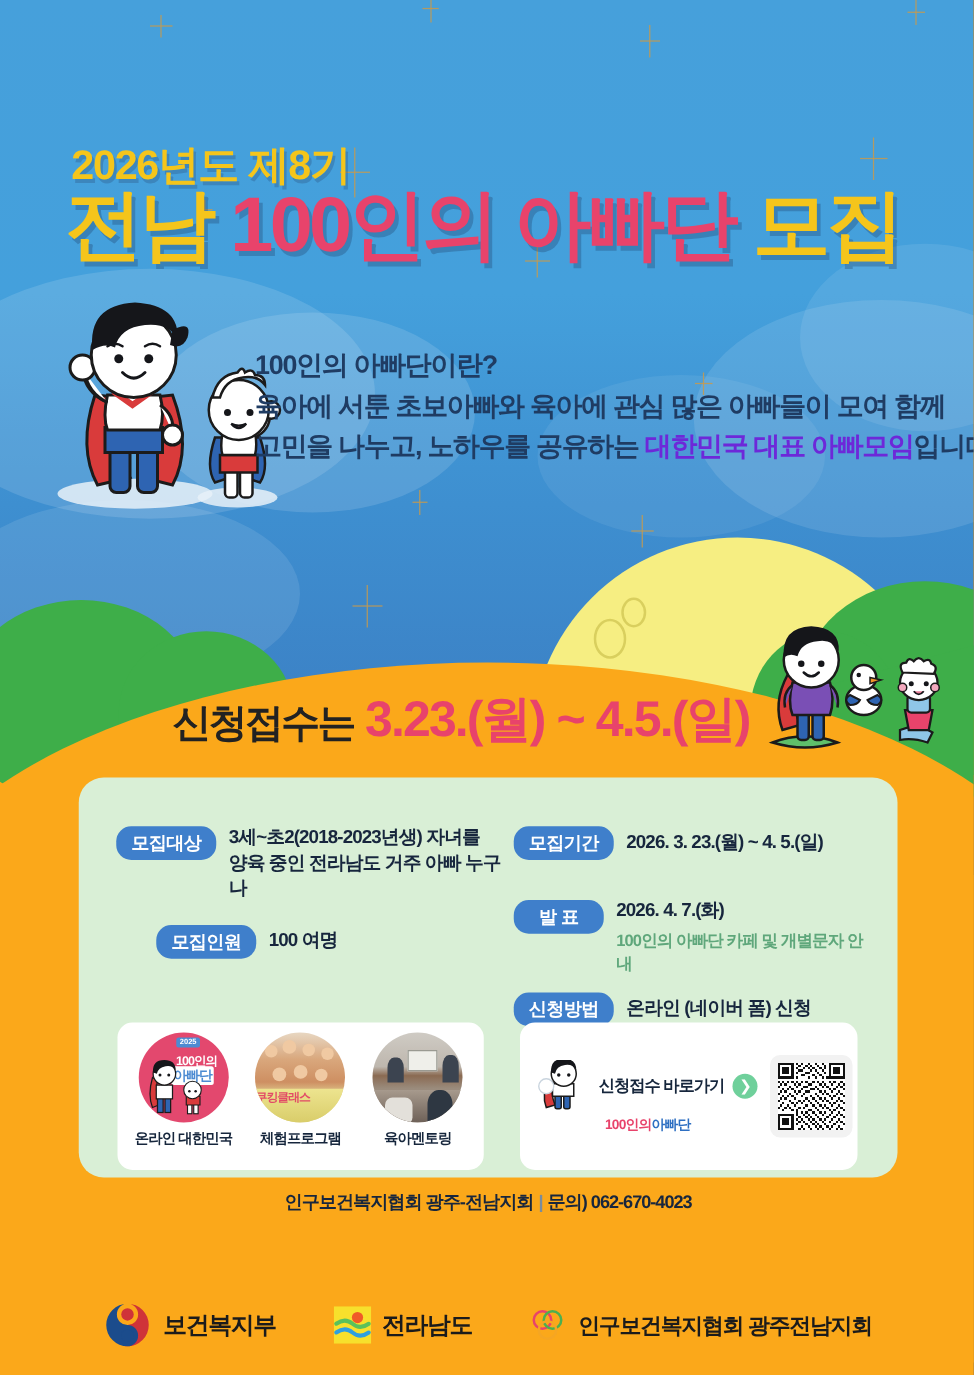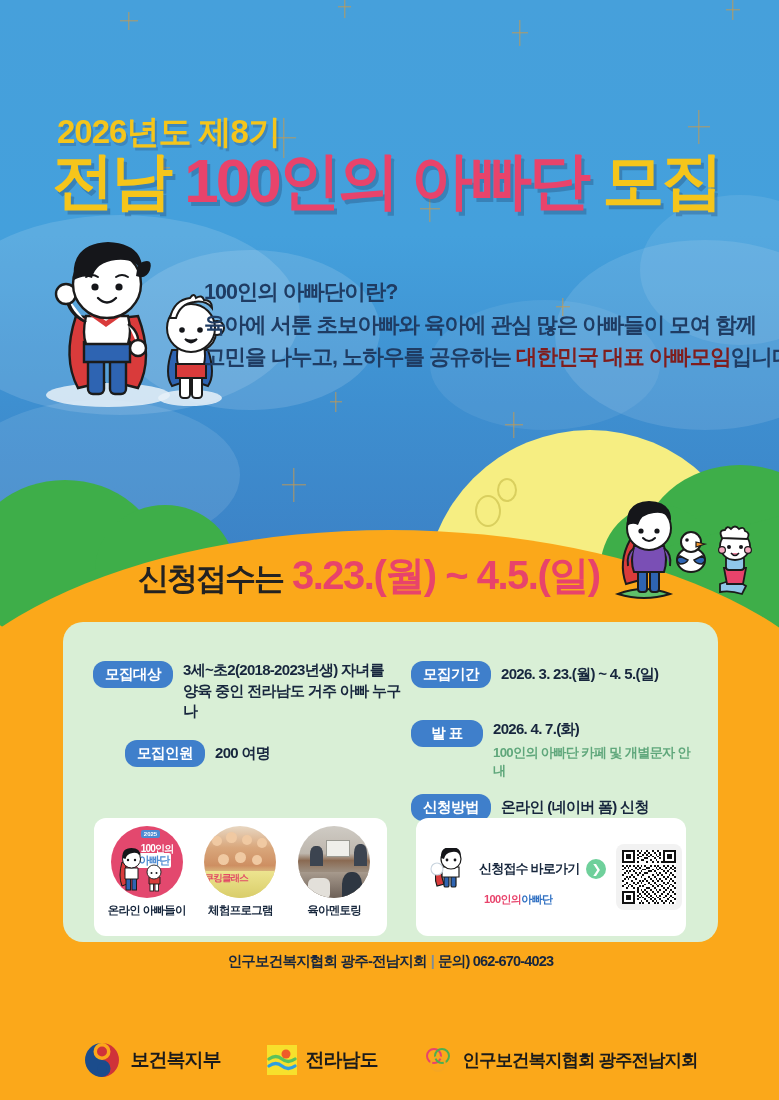--- a/index.html
+++ b/index.html
@@ -89,21 +89,21 @@
     text-shadow:3px 4px 0 rgba(30,60,100,.30);
   }
   .title .y { color:#F5C51B; }
   .title .p { color:#E8436B; }
 
   .lead {
     position:absolute; left:204px; top:276px;
     font-size:21.5px; font-weight:800; line-height:1.52;
     color:#1F3C63; letter-spacing:-1px; white-space:nowrap;
   }
-  .lead .hl { color:#7f1d1d; }
+  .lead .hl { color:#6d28d9; }
 
   
   .datebar {
     position:absolute; left:138px; top:548px;
     display:flex; align-items:baseline; gap:9px;
     white-space:nowrap;
   }
   .datebar .lbl {
     font-size:31px; font-weight:900; letter-spacing:-2px; color:#222;
   }
@@ -426,21 +426,21 @@
     <div class="rows">
 
       <div class="col">
         <div class="row">
           <span class="badge">모집대상</span>
           <span class="rtext" style="white-space:pre-line;">3세~초2(2018-2023년생) 자녀를
 양육 중인 전라남도 거주 아빠 누구나</span>
         </div>
         <div class="row r-center" style="margin-bottom:24px;padding-left:32px;">
           <span class="badge">모집인원</span>
-          <span class="rtext">200 여명</span>
+          <span class="rtext">100 여명</span>
         </div>
       </div>
 
       <div class="col">
         <div class="row r-center" style="margin-bottom:31px;">
           <span class="badge">모집기간</span>
           <span class="rtext">2026. 3. 23.(월)  ~  4.  5.(일)</span>
         </div>
         <div class="row" style="margin-bottom:13px;">
           <span class="badge">발 표</span>
@@ -475,21 +475,21 @@
           </svg>
           <svg class="kidfig" viewBox="0 0 18 28">
             <rect x="5" y="19" width="3.5" height="8" fill="#fff" stroke="#1b1b1b" stroke-width=".9"></rect>
             <rect x="10" y="19" width="3.5" height="8" fill="#fff" stroke="#1b1b1b" stroke-width=".9"></rect>
             <path d="M4 13 h11 v7 h-11z" fill="#D93B3B" stroke="#1b1b1b" stroke-width=".9"></path>
             <ellipse cx="9" cy="8" rx="7" ry="7" fill="#fff" stroke="#1b1b1b" stroke-width=".9"></ellipse>
             <circle cx="6.5" cy="9" r="1" fill="#15161A"></circle>
               <circle cx="11.5" cy="9" r="1" fill="#15161A"></circle>
           </svg>
         </div>
-        <div class="cap">온라인 아빠들이</div>
+        <div class="cap">온라인 대한민국</div>
       </div>
 
       <div class="thumb">
         <div class="pic pic-2">
           <span class="p-head" style="left:8px;top:10px;width:10px;height:10px;"></span>
           <span class="p-head" style="left:22px;top:6px;width:11px;height:11px;"></span>
           <span class="p-head" style="left:38px;top:9px;width:10px;height:10px;"></span>
           <span class="p-head" style="left:53px;top:12px;width:10px;height:10px;"></span>
           <span class="p-head" style="left:14px;top:28px;width:11px;height:11px;"></span>
           <span class="p-head" style="left:31px;top:26px;width:11px;height:11px;"></span>

